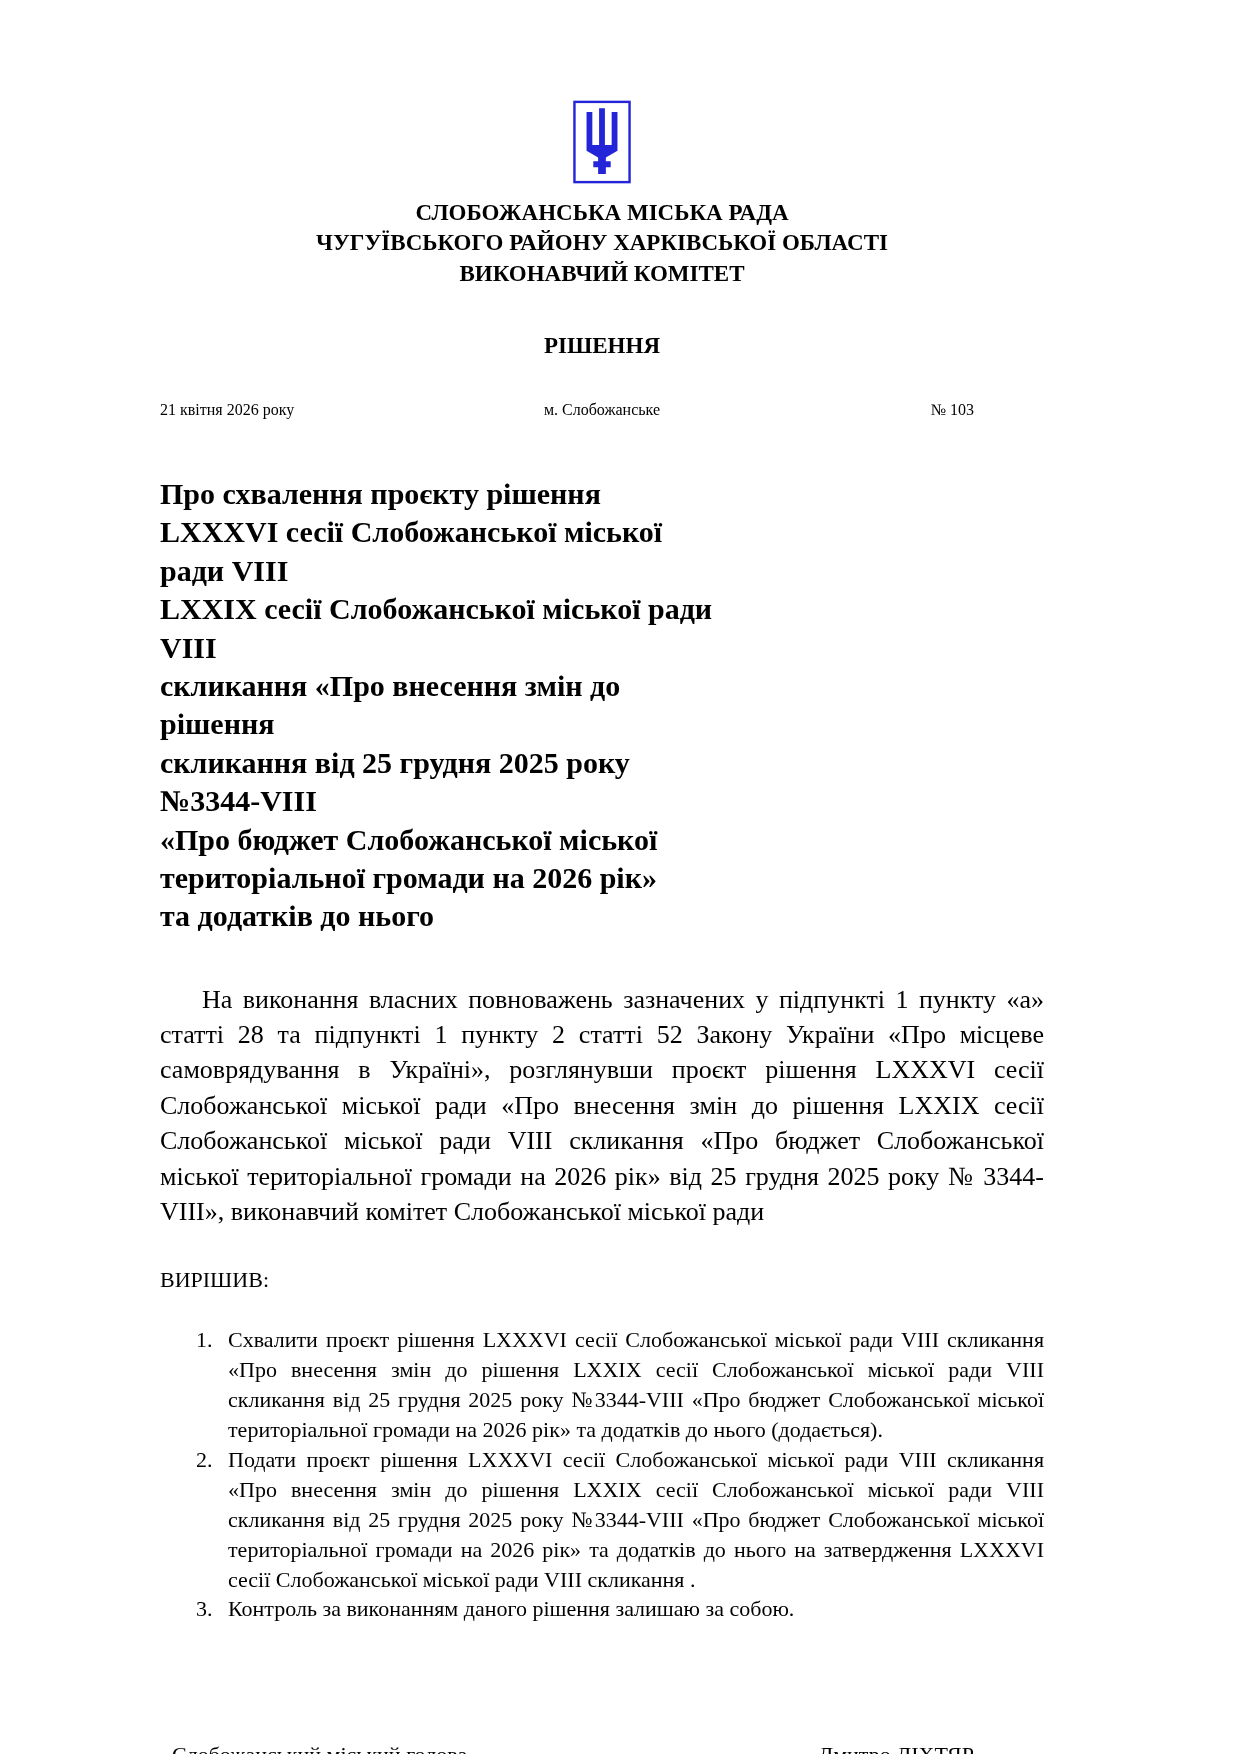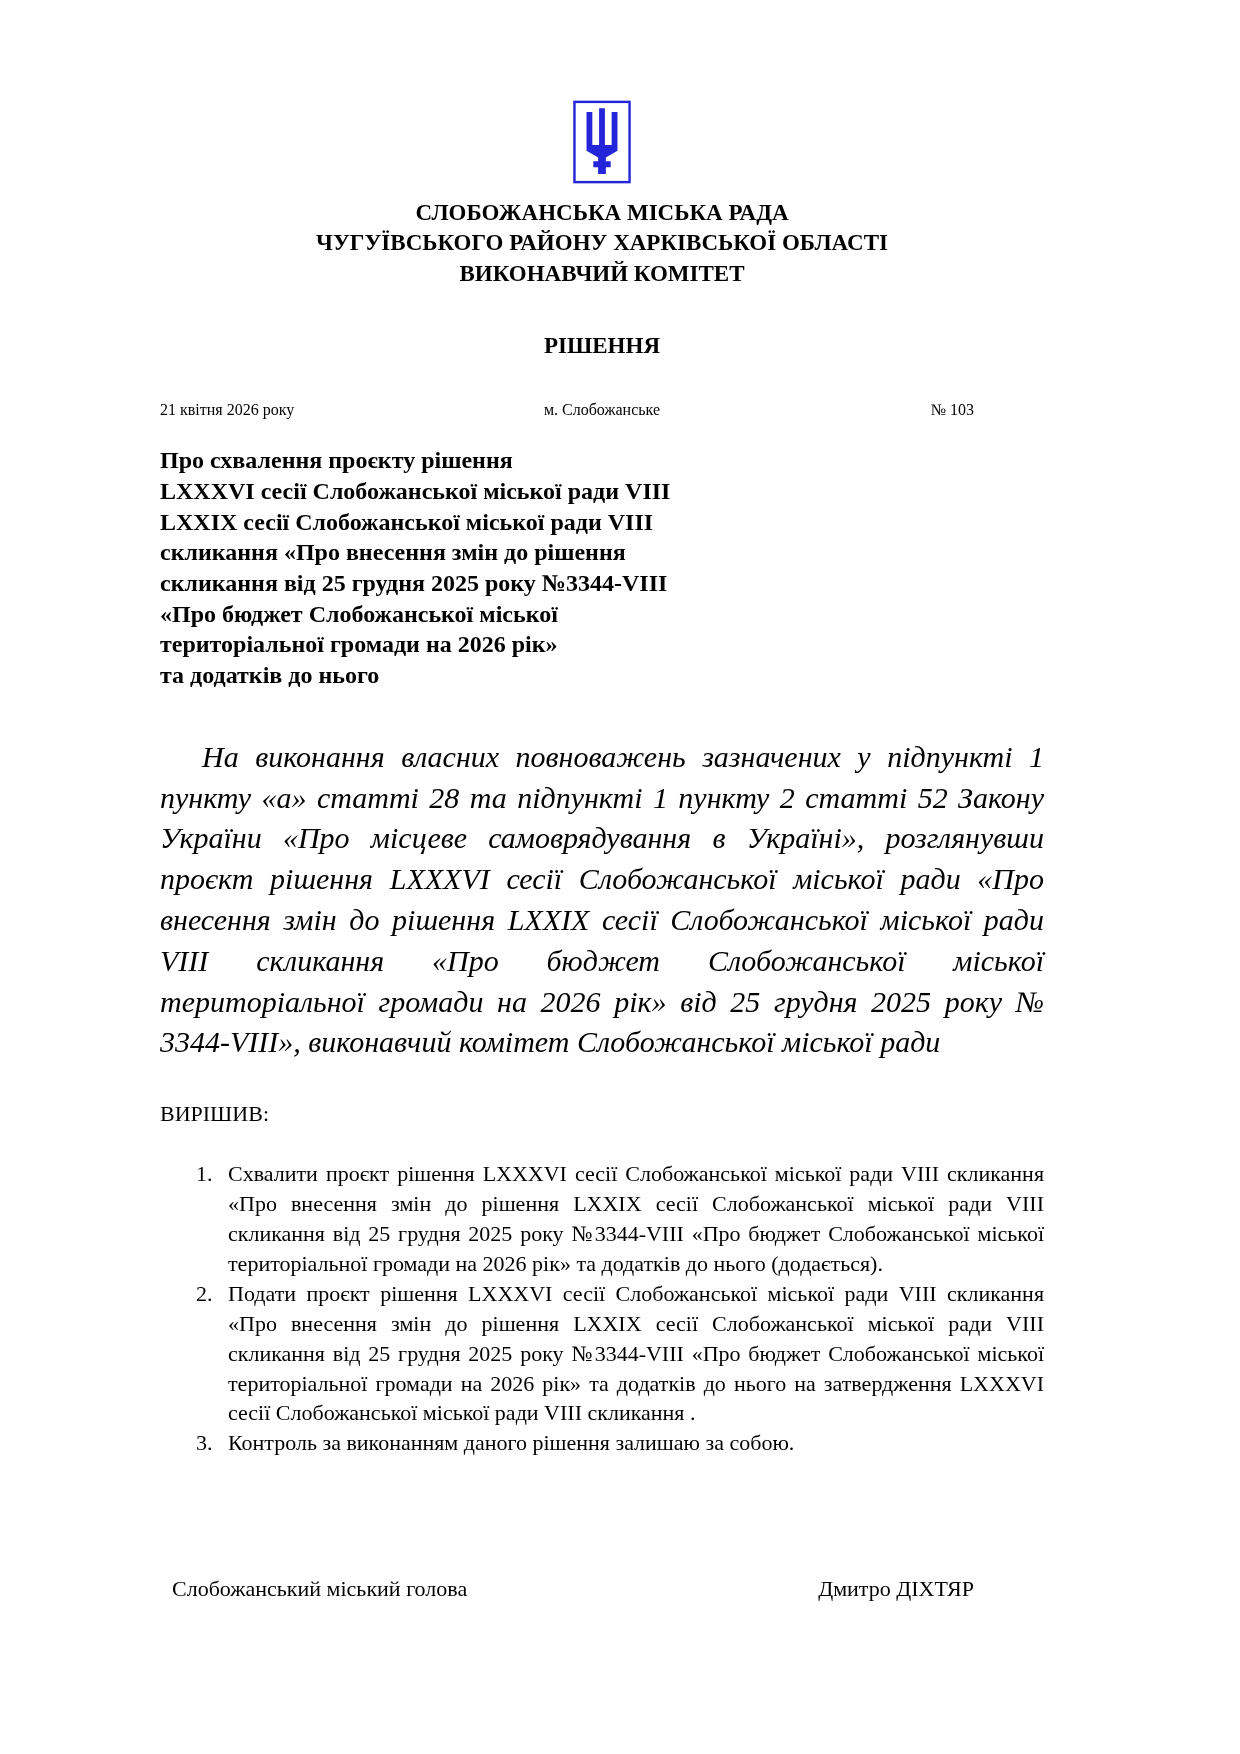--- a/index.html
+++ b/index.html
@@ -38,33 +38,32 @@
     display: grid;
     grid-template-columns: 1fr auto 1fr;
     align-items: baseline;
     margin-top: 42px;
     font-size: 16px;
   }
   .meta-date { text-align: left; }
   .meta-place { text-align: center; }
   .meta-number { text-align: right; padding-right: 70px; }
   .subject-block {
-    margin-top: 26px;
+    margin-top: 56px;
     font-weight: bold;
-    font-size: 24px;
+    font-size: 30px;
     line-height: 1.28;
     max-width: 560px;
   }
   .intro-par {
     margin-top: 46px;
-    font-size: 30px;
+    font-size: 26px;
     line-height: 1.36;
     text-align: justify;
     text-indent: 42px;
-    font-style: italic;
   }
   .resolved-label {
     margin-top: 38px;
     font-size: 22px;
   }
   .decision-list {
     margin-top: 32px;
     font-size: 22px;
   }
   .decision-item {

